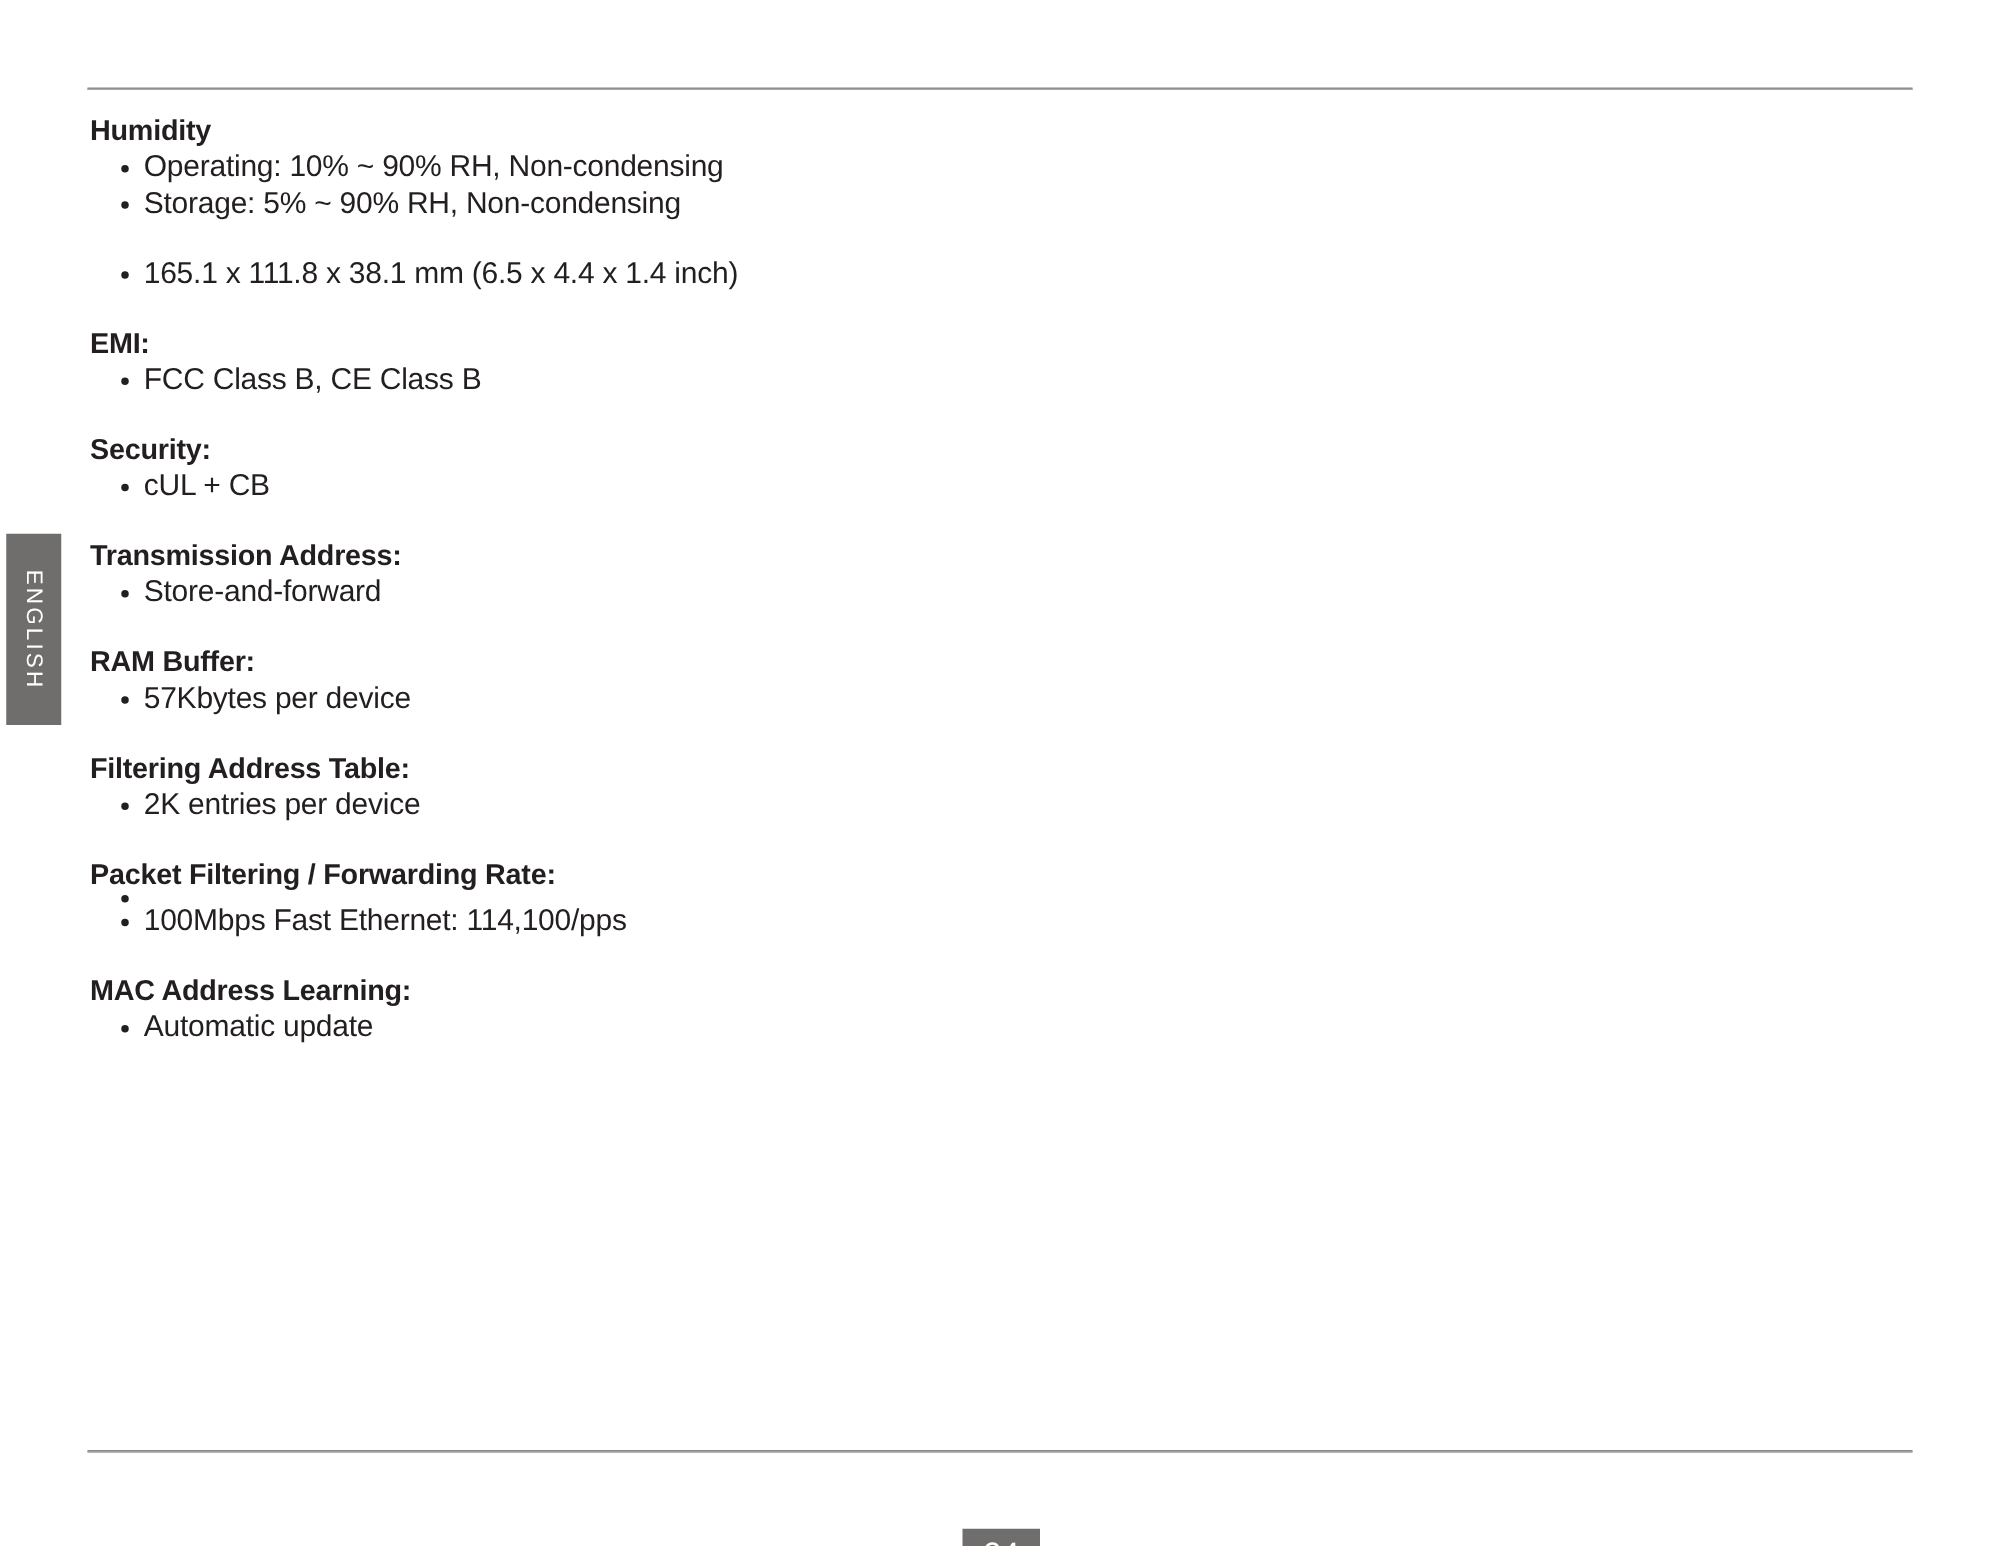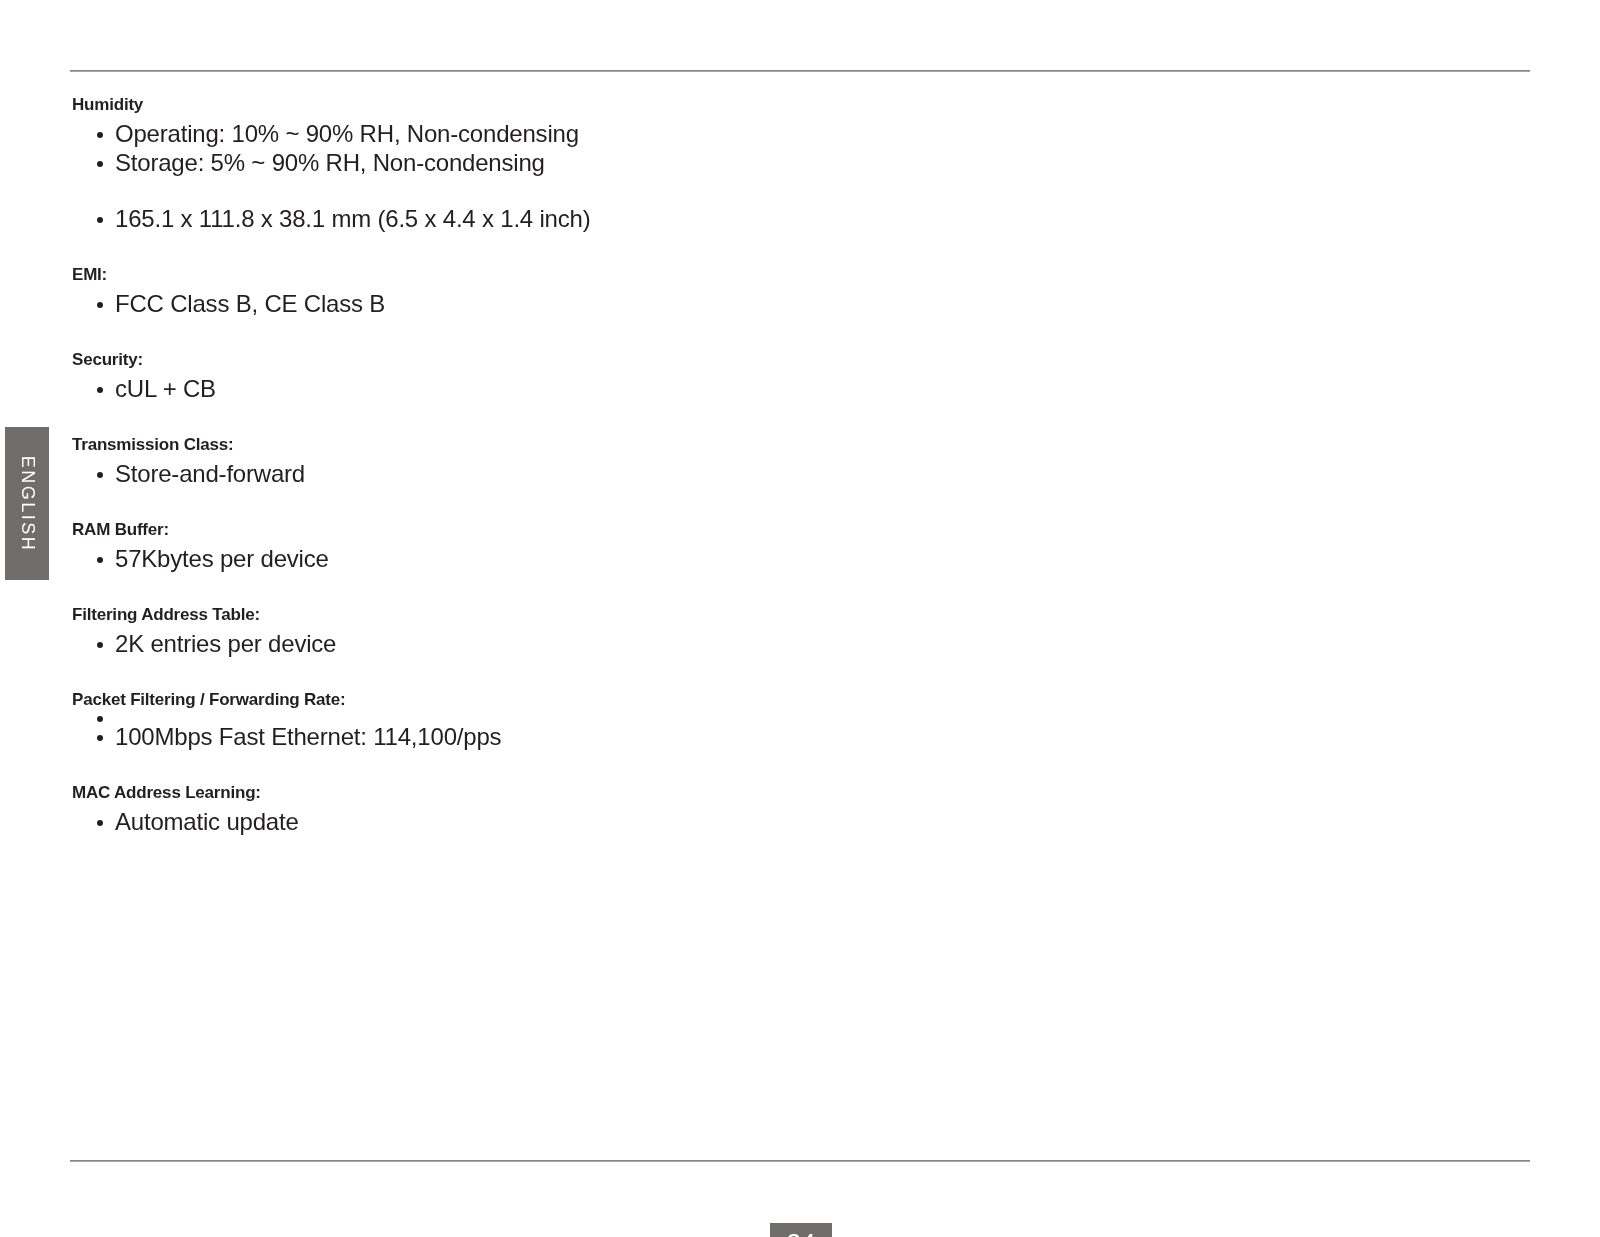--- a/index.html
+++ b/index.html
@@ -50,21 +50,21 @@
 
   .content {
     position: absolute;
     left: 72px;
     top: 90px;
     width: 1360px;
   }
   .spec-section { margin: 0 0 27px 0; }
   .spec-heading {
     margin: 0;
-    font-size: 17px;
+    font-size: 23px;
     font-weight: bold;
     line-height: 29px;
     letter-spacing: -0.2px;
   }
   .spec-list {
     list-style: none;
     margin: 0;
     padding: 0;
   }
   .spec-item {
@@ -153,21 +153,21 @@
     <h2 class="spec-heading">Security:</h2>
     <ul class="spec-list">
   <li class="spec-item">
     <span class="bullet-dot"></span>
     <span class="item-text">cUL + CB</span>
   </li>
 </ul>
   </section>
 
   <section class="spec-section">
-    <h2 class="spec-heading">Transmission Class:</h2>
+    <h2 class="spec-heading">Transmission Address:</h2>
     <ul class="spec-list">
   <li class="spec-item">
     <span class="bullet-dot"></span>
     <span class="item-text">Store-and-forward</span>
   </li>
 </ul>
   </section>
 
   <section class="spec-section">
     <h2 class="spec-heading">RAM Buffer:</h2>

